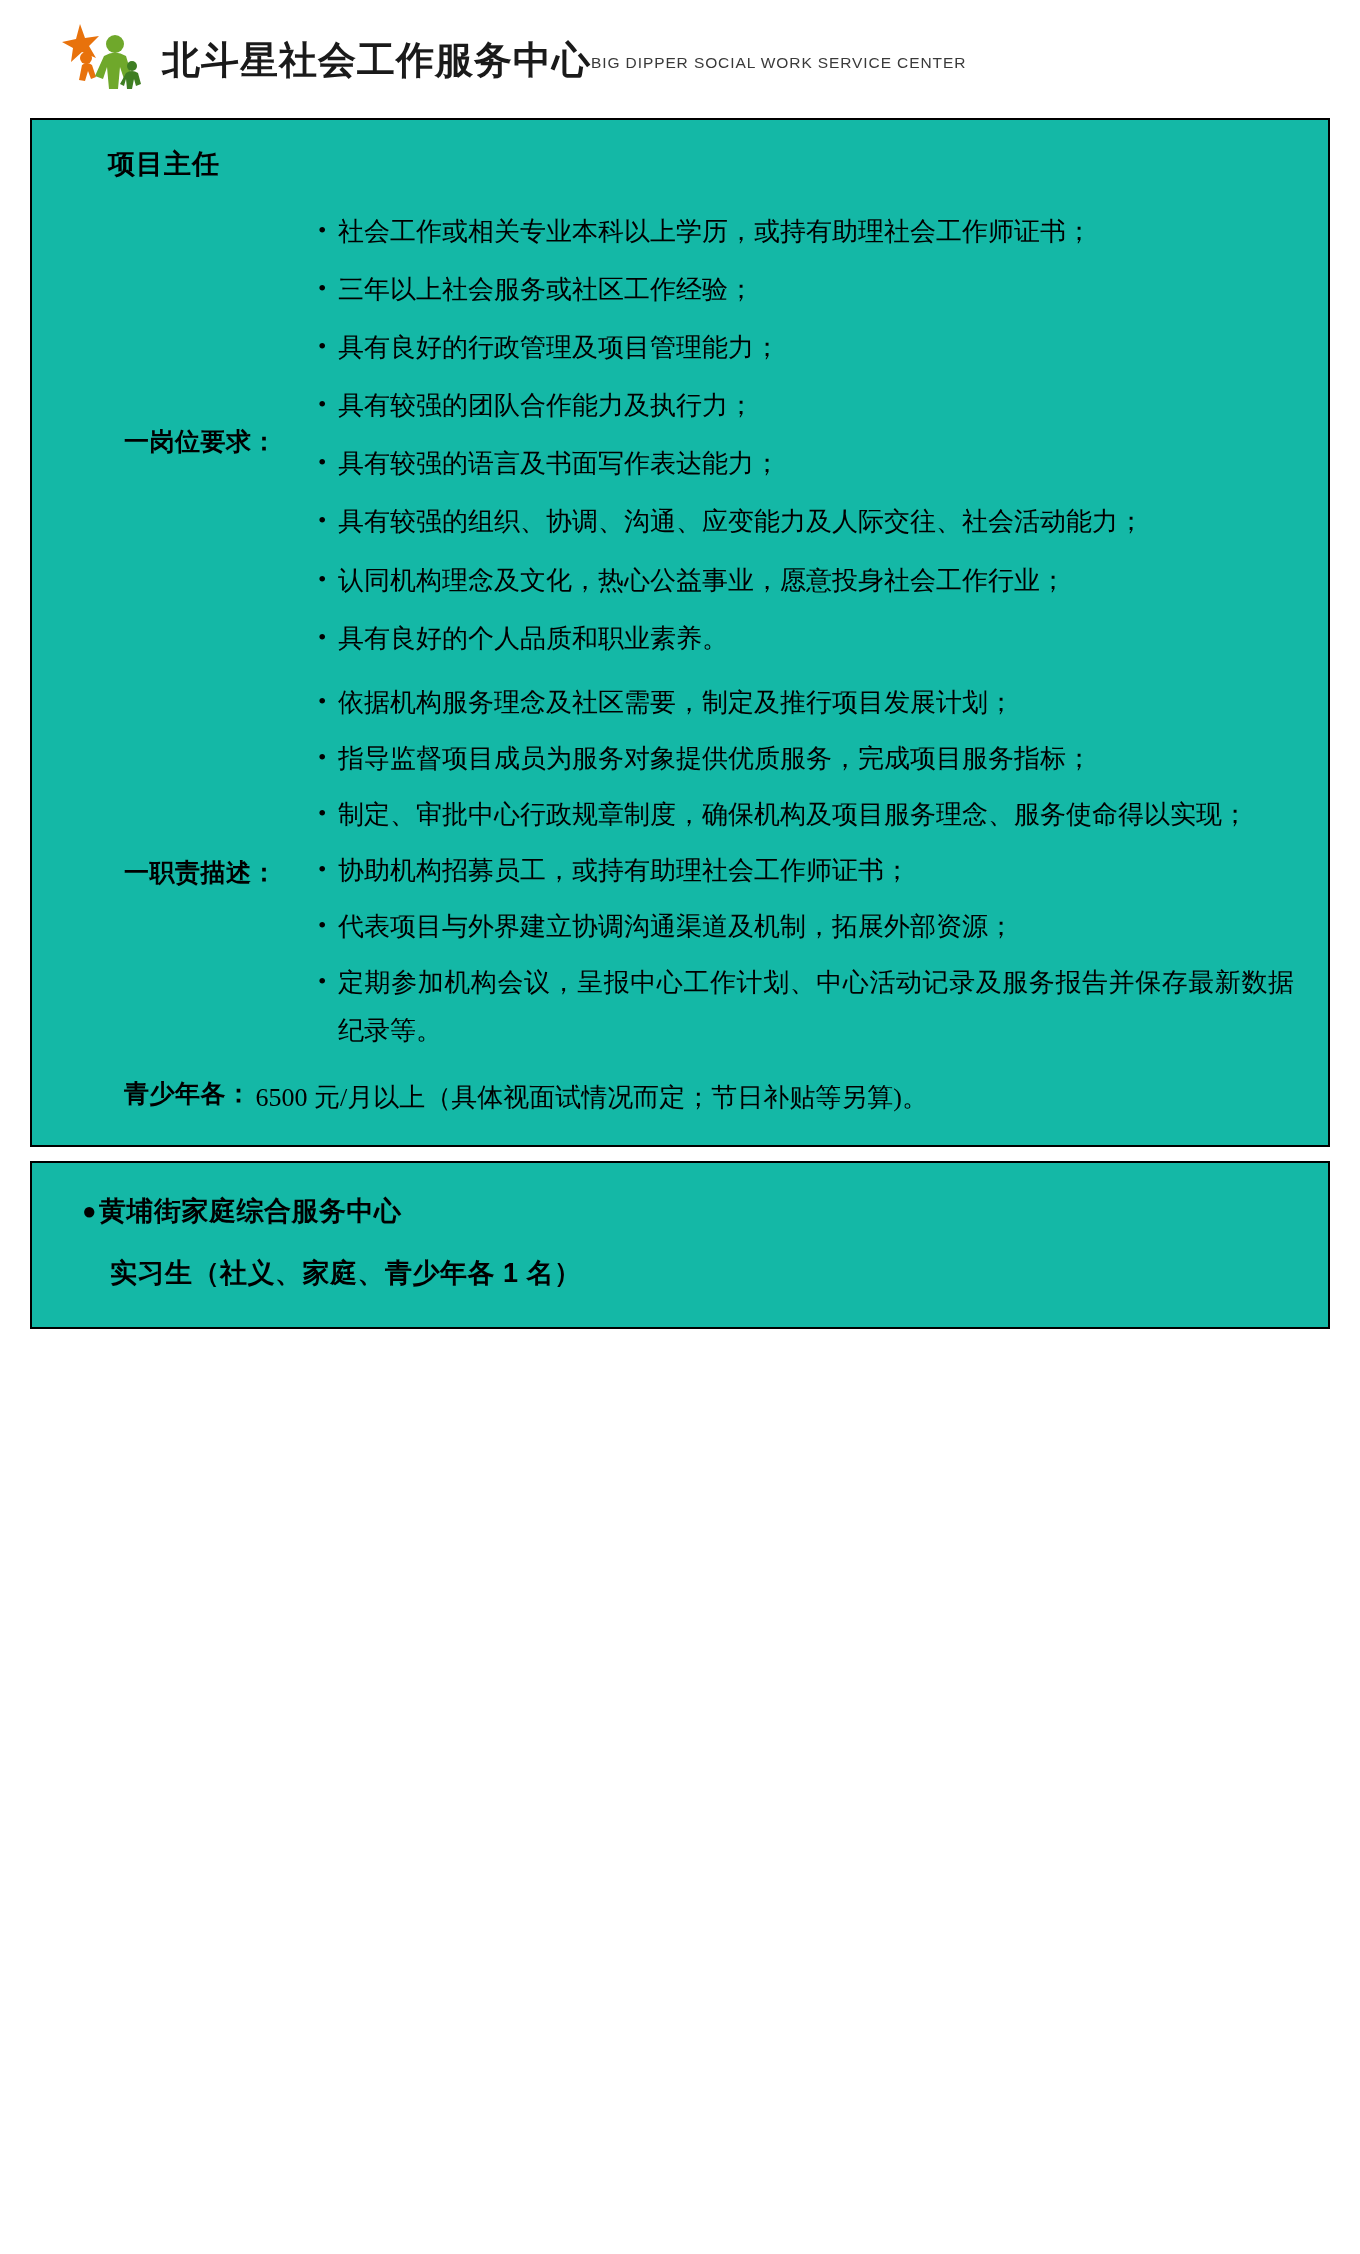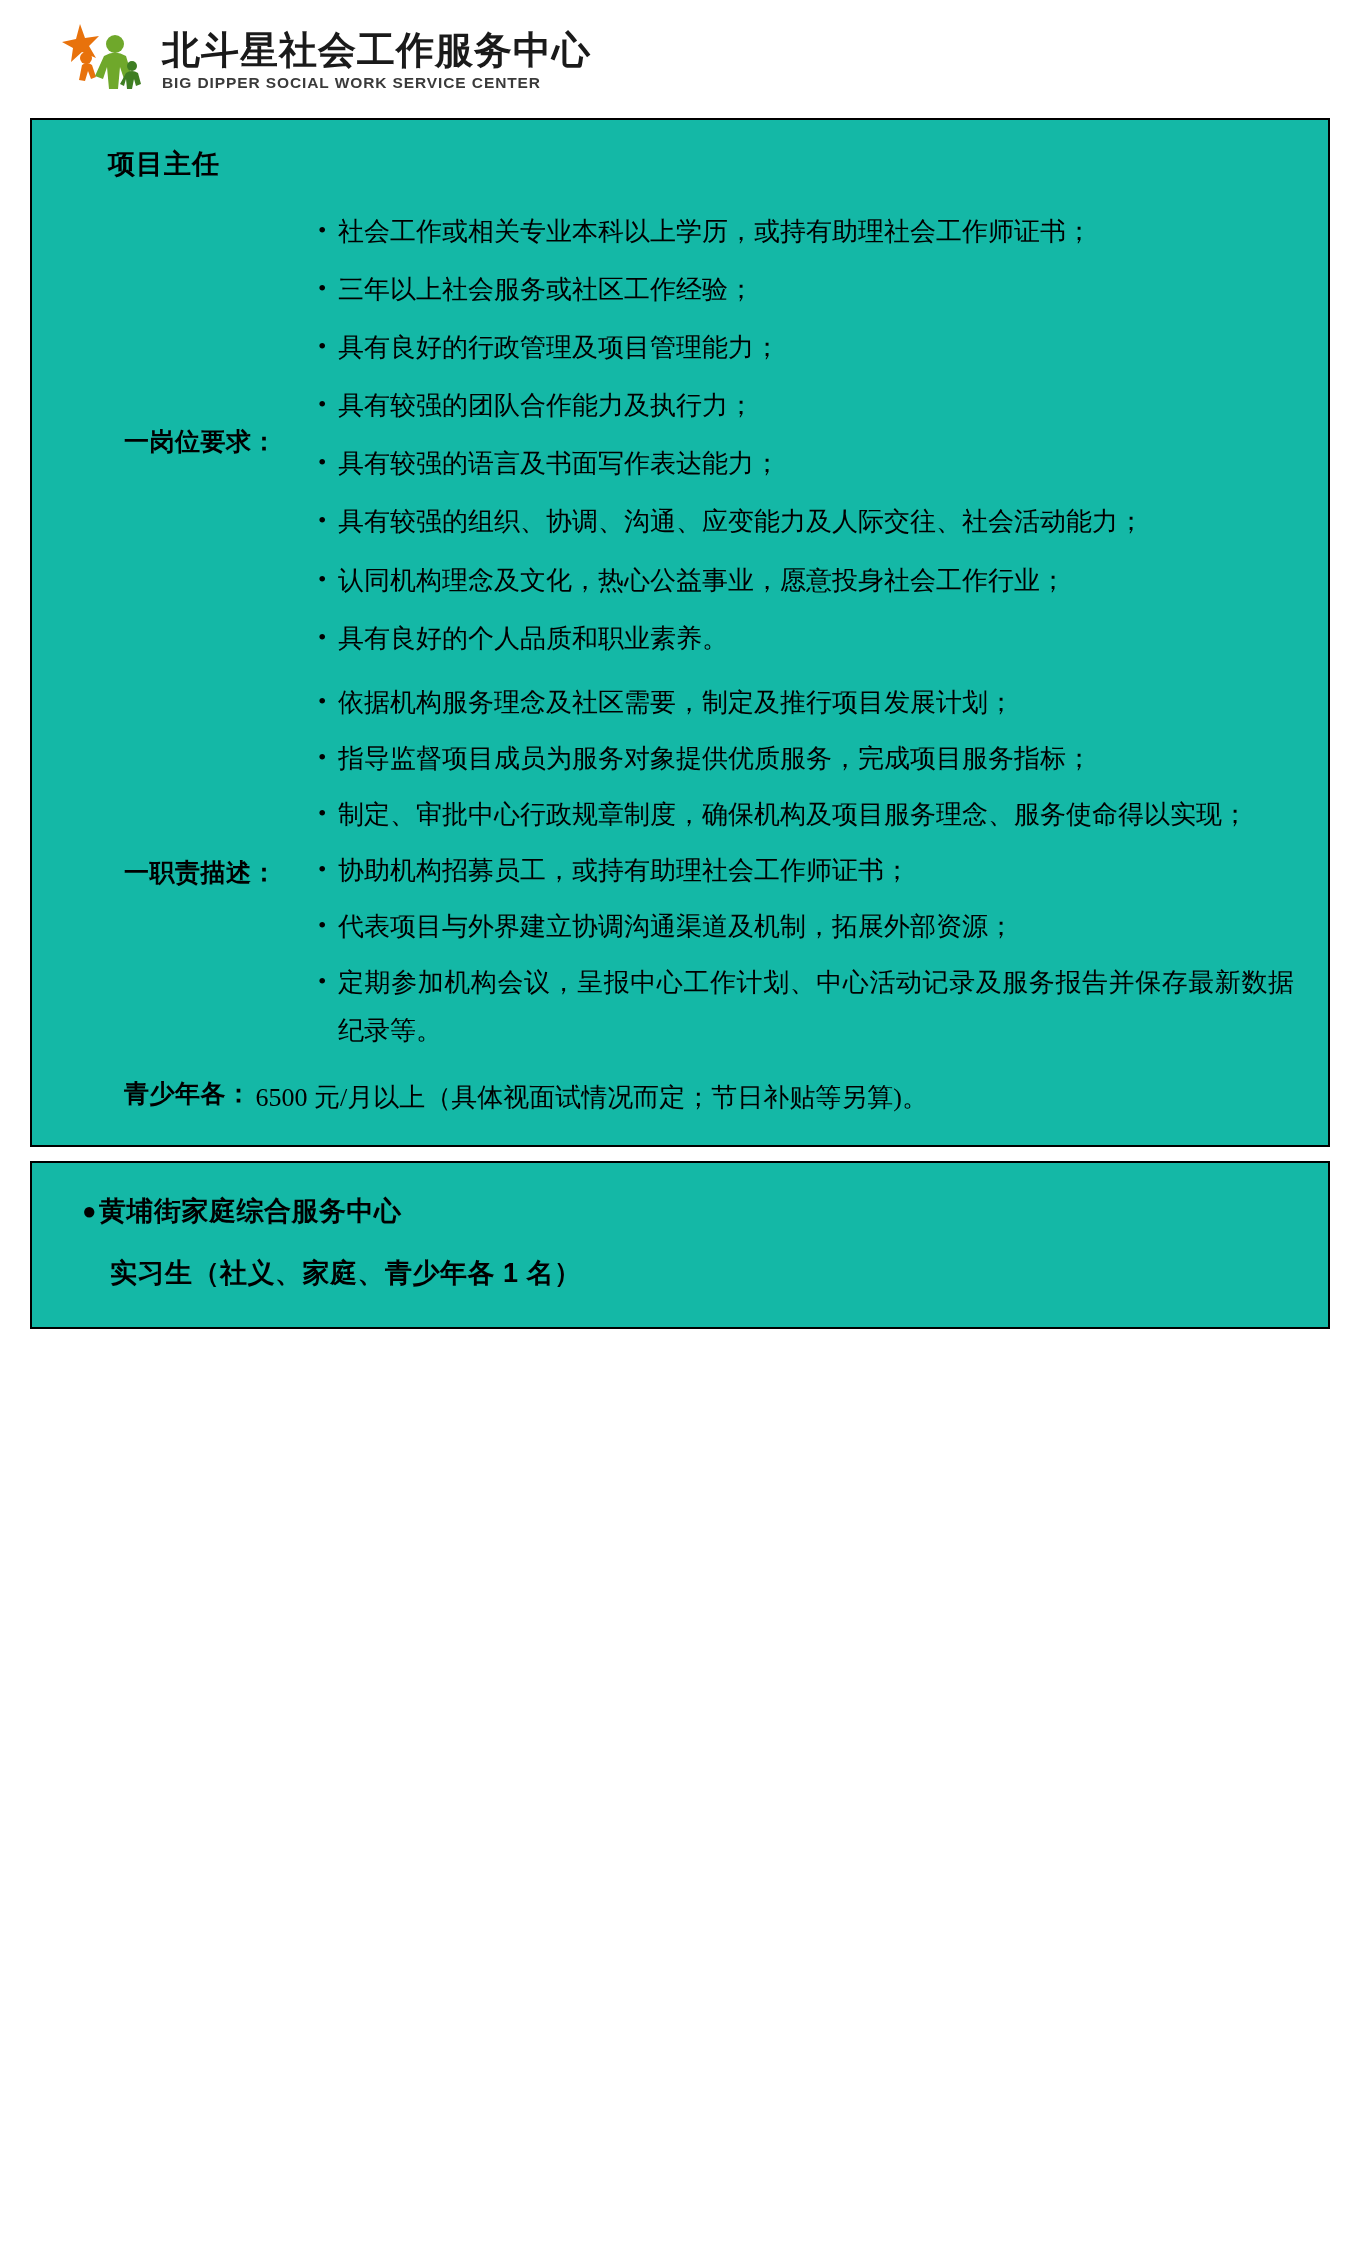--- a/index.html
+++ b/index.html
@@ -31,38 +31,38 @@
   }
   .logo-mark {
     position: relative;
     width: 86px;
     height: 86px;
     flex: 0 0 auto;
   }
   .logo-mark svg { display: block; }
   .logo-text {
     display: flex;
-    flex-direction: column;
+    flex-direction: row;
     justify-content: space-between;
     line-height: 1.05;
   }
   .logo-cn {
     font-family: "Liberation Sans", "DejaVu Sans", sans-serif;
     font-size: 38px;
     font-weight: bold;
     letter-spacing: 1px;
     color: #1a1a1a;
   }
   .logo-en {
     font-family: "Liberation Sans", "DejaVu Sans", sans-serif;
     font-size: 15.5px;
-    font-weight: bold;
+    font-weight: normal;
     letter-spacing: 0.9px;
     color: #3a3a3a;
-    margin-top: 4px;
+    margin-top: 14px;
   }
 
   
   .block {
     border: 2px solid #000000;
     margin: 0 30px;
     box-sizing: border-box;
     background: #14b8a6;
   }
   .block-main {

